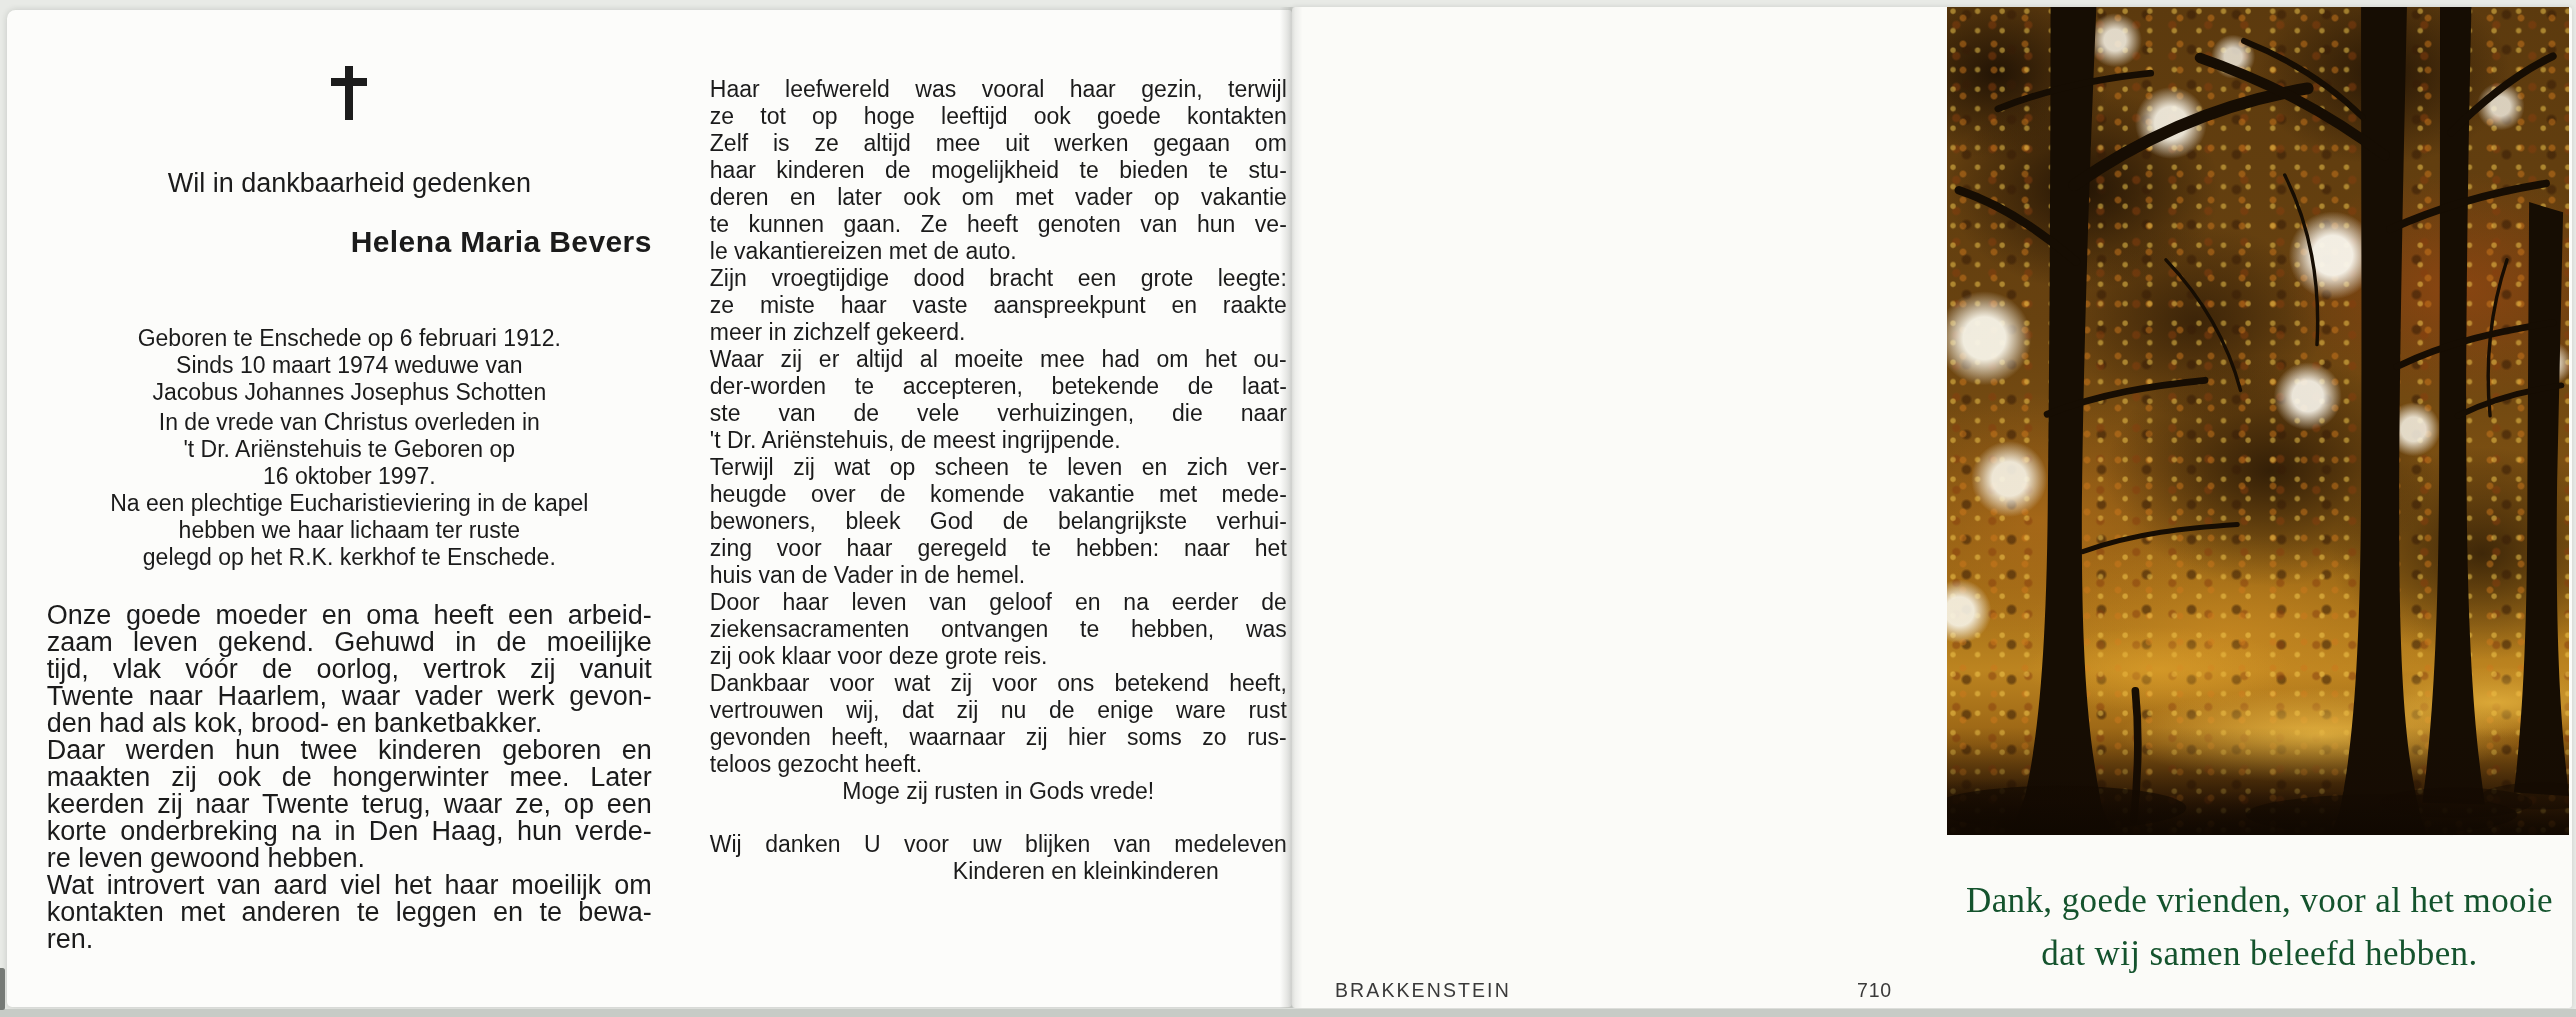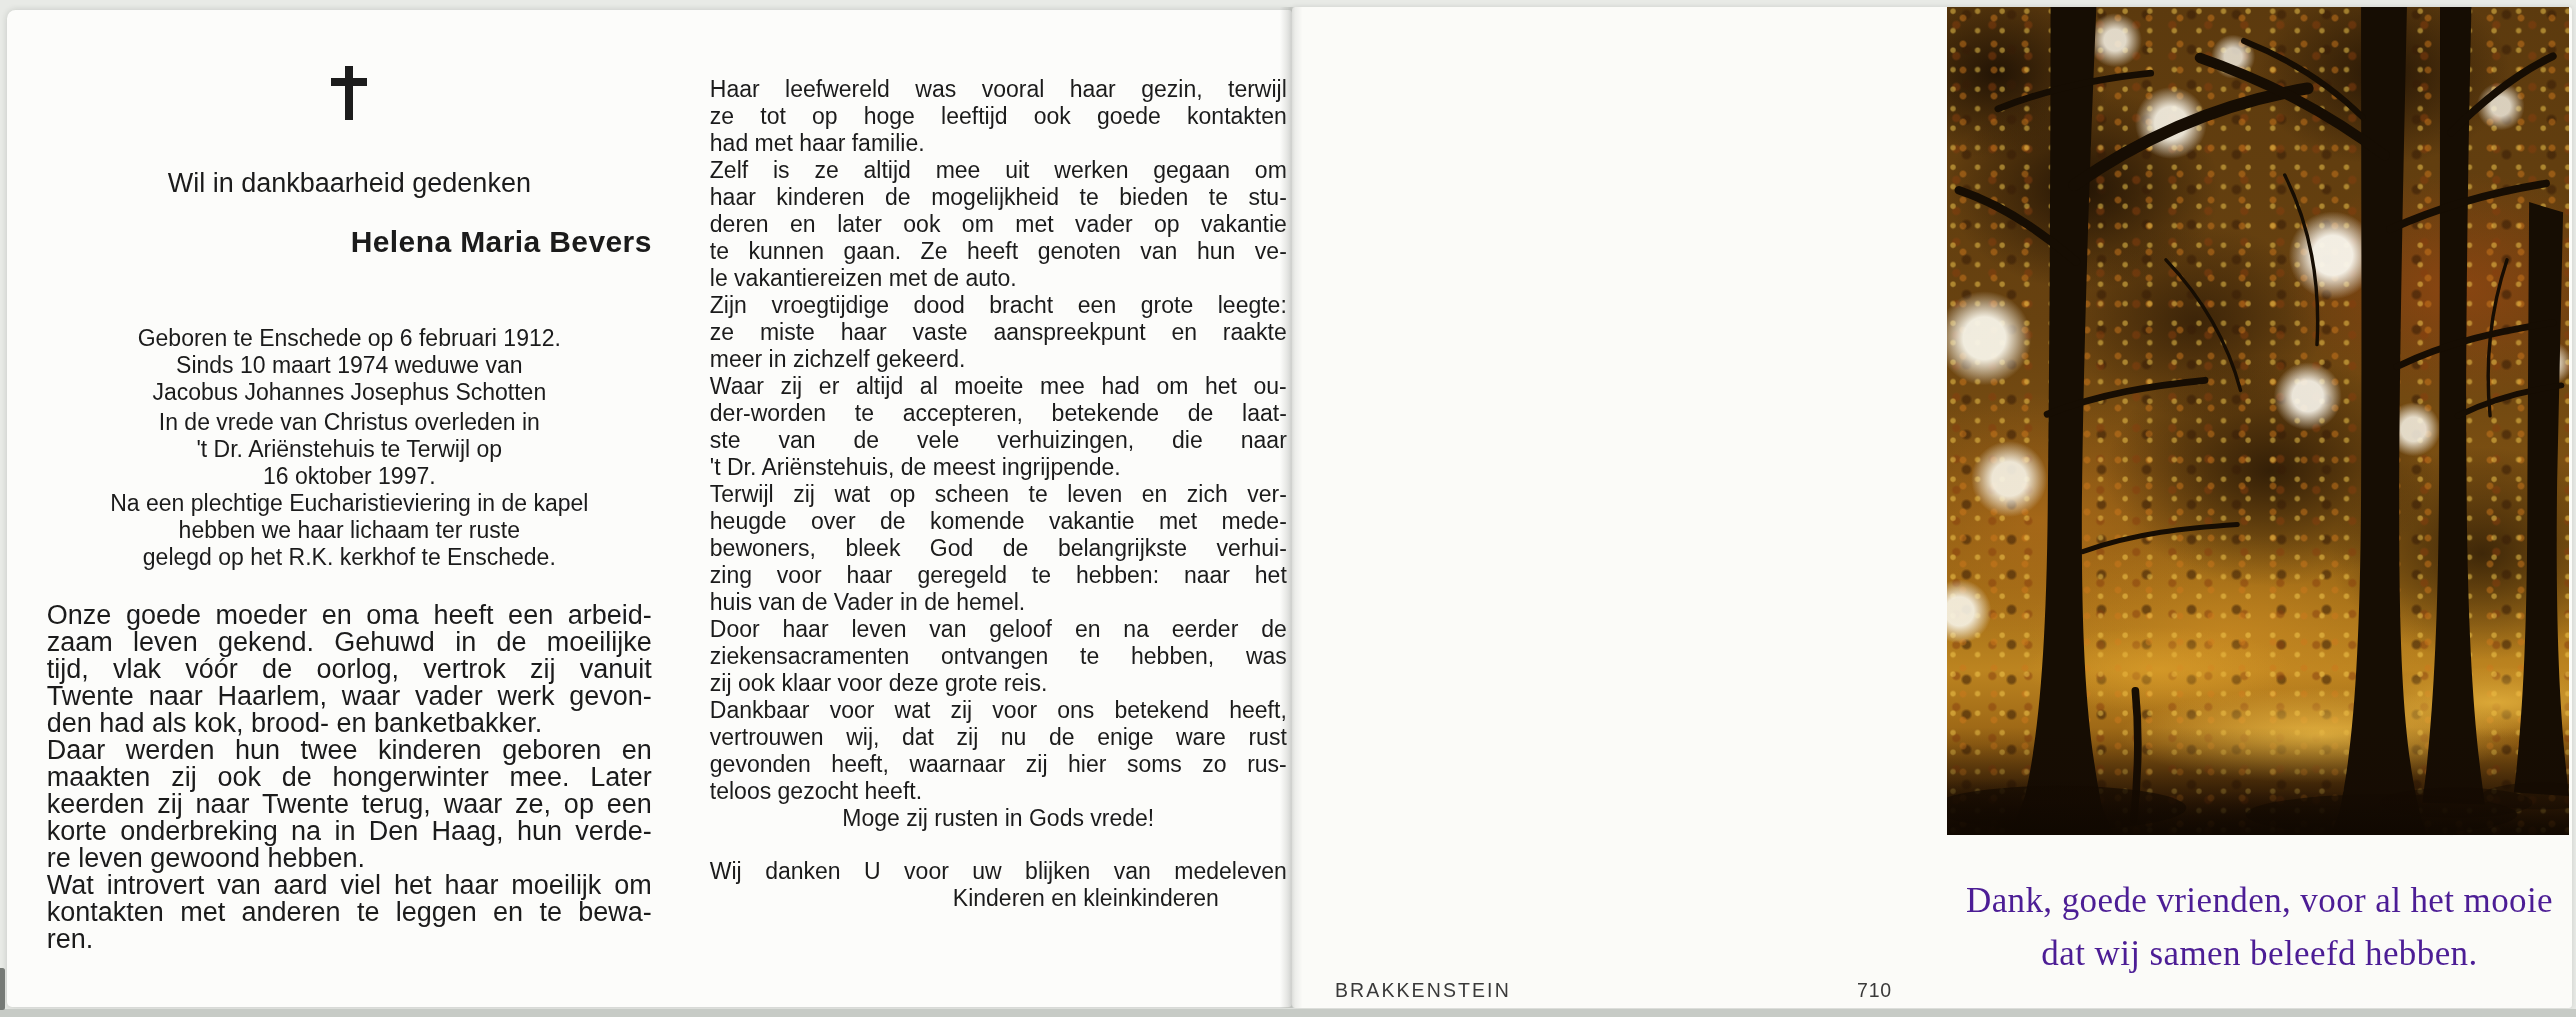--- a/index.html
+++ b/index.html
@@ -94,21 +94,21 @@
   }
   .ph-vignette {
     background:
       linear-gradient(to top, rgba(16,8,1,.95) 0, rgba(22,11,2,.55) 4%, rgba(40,22,4,0) 13%),
       radial-gradient(ellipse 271px 68px at 10% 99%, rgba(14,7,1,.90), rgba(14,7,1,0) 72%),
       radial-gradient(ellipse 356px 59px at 55% 100%, rgba(14,7,1,.75), rgba(14,7,1,0) 75%);
   }
   #caption {
     left:658px; top:867px; width:619px; text-align:center;
     font-family:"Liberation Serif","DejaVu Serif",serif;
-    font-size:35px; line-height:53px; color:#4c1d95; letter-spacing:0.4px;
+    font-size:35px; line-height:53px; color:#14532d; letter-spacing:0.4px;
   }
 </style>
 </head>
 <body>
 
 <div id="scene">
 
   <div id="card-left" class="card">
 
     <div id="cross-wrap" class="abs">
@@ -123,21 +123,21 @@
     <div id="name-line" class="abs">Helena Maria Bevers</div>
 
     <div id="birth-block" class="abs cblock">
         <div>Geboren te Enschede op 6 februari 1912.</div>
         <div>Sinds 10 maart 1974 weduwe van</div>
         <div>Jacobus Johannes Josephus Schotten</div>
       </div>
 
     <div id="death-block" class="abs cblock">
         <div>In de vrede van Christus overleden in</div>
-        <div>'t Dr. Ariënstehuis te Terwijl op</div>
+        <div>'t Dr. Ariënstehuis te Geboren op</div>
         <div>16 oktober 1997.</div>
         <div>Na een plechtige Eucharistieviering in de kapel</div>
         <div>hebben we haar lichaam ter ruste</div>
         <div>gelegd op het R.K. kerkhof te Enschede.</div>
       </div>
 
     <div id="bio-block" class="abs">
         <div class="jline">Onze goede moeder en oma heeft een arbeid-</div>
         <div class="jline">zaam leven gekend. Gehuwd in de moeilijke</div>
         <div class="jline">tijd, vlak vóór de oorlog, vertrok zij vanuit</div>
@@ -149,21 +149,20 @@
         <div class="jline">korte onderbreking na in Den Haag, hun verde-</div>
         <div>re leven gewoond hebben.</div>
         <div class="jline">Wat introvert van aard viel het haar moeilijk om</div>
         <div class="jline">kontakten met anderen te leggen en te bewa-</div>
         <div>ren.</div>
       </div>
 
     <div id="col2-block" class="abs">
         <div class="jline">Haar leefwereld was vooral haar gezin, terwijl</div>
         <div class="jline">ze tot op hoge leeftijd ook goede kontakten</div>
-        <div>had met haar familie.</div>
         <div class="jline">Zelf is ze altijd mee uit werken gegaan om</div>
         <div class="jline">haar kinderen de mogelijkheid te bieden te stu-</div>
         <div class="jline">deren en later ook om met vader op vakantie</div>
         <div class="jline">te kunnen gaan. Ze heeft genoten van hun ve-</div>
         <div>le vakantiereizen met de auto.</div>
         <div class="jline">Zijn vroegtijdige dood bracht een grote leegte:</div>
         <div class="jline">ze miste haar vaste aanspreekpunt en raakte</div>
         <div>meer in zichzelf gekeerd.</div>
         <div class="jline">Waar zij er altijd al moeite mee had om het ou-</div>
         <div class="jline">der-worden te accepteren, betekende de laat-</div>

